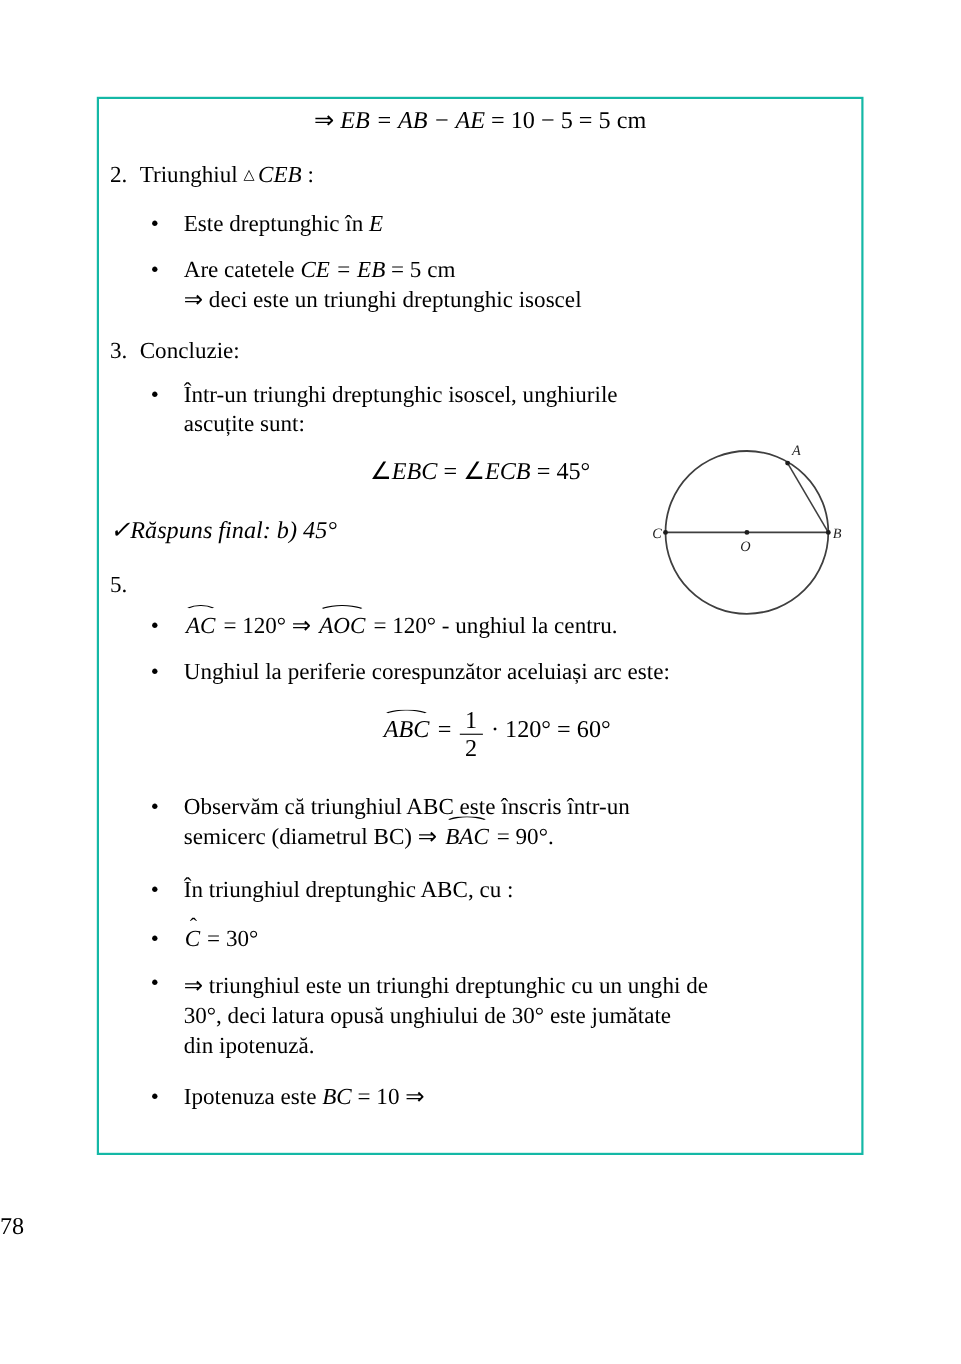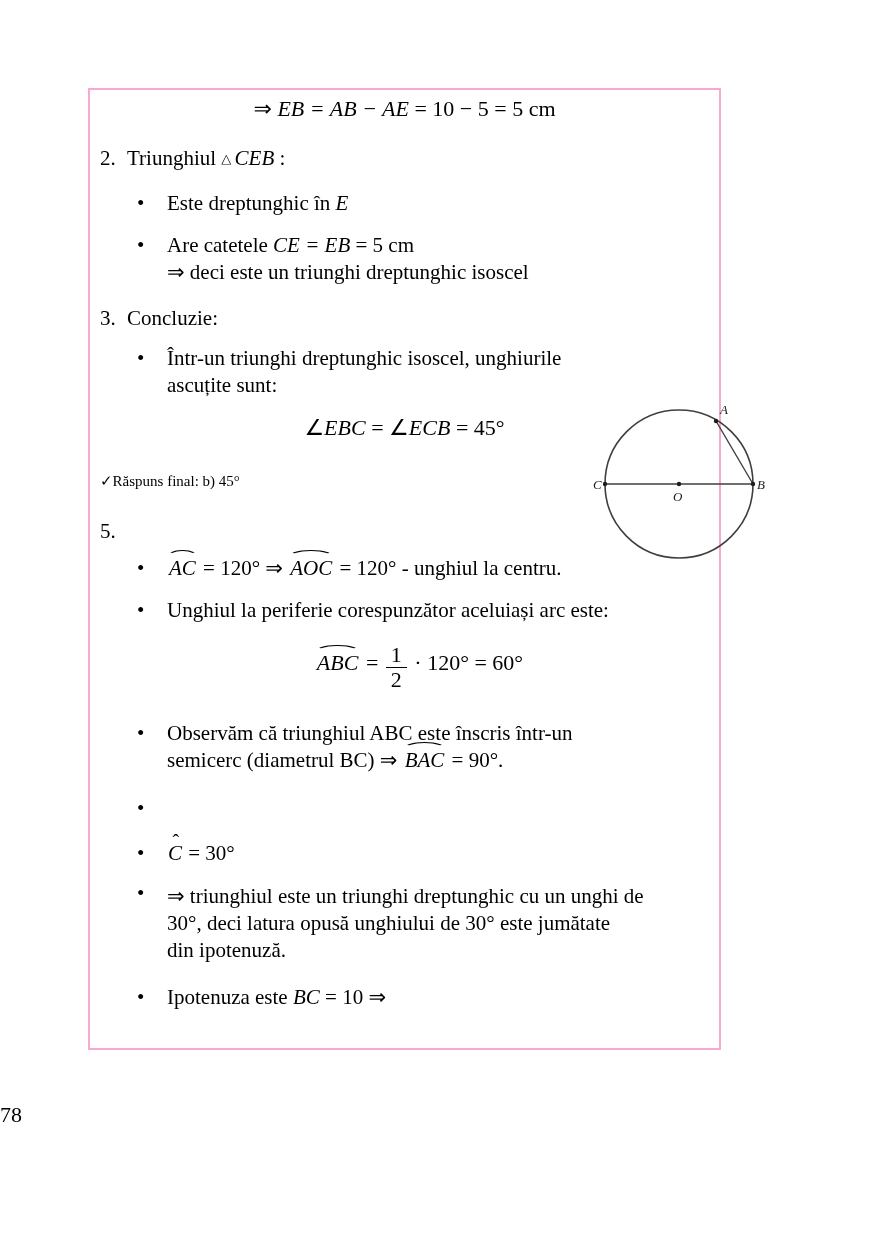--- a/index.html
+++ b/index.html
@@ -2,30 +2,30 @@
 <html><head>
 <meta charset="utf-8">
 <style>
   html,body{margin:0;padding:0;}
   body{
     width:874px;height:1240px;position:relative;
     background:#ffffff;color:#000000;
     font-family:"Liberation Serif", serif;
   }
   .box{
-    position:absolute;left:88px;top:88px;width:633px;height:962px;
-    box-sizing:border-box;border:2px solid #f9a8d4;background:#ffffff;
+    position:absolute;left:88px;top:88px;width:697px;height:962px;
+    box-sizing:border-box;border:2px solid #14b8a6;background:#ffffff;
   }
   .centerline{text-align:center;font-size:22px;line-height:27px;}
   .numitem{display:flex;padding-left:10px;font-size:21px;line-height:27px;}
   .numitem .num{width:27px;flex:none;}
   .bullet{display:flex;padding-left:47px;font-size:21px;line-height:27px;}
   .bullet .bm{width:30px;flex:none;}
   .bullet .txt{flex:1;}
-  .plain{padding-left:10px;font-size:15px;line-height:27px;}
+  .plain{padding-left:10px;font-size:22px;line-height:27px;font-style:italic;}
   i{font-style:italic;}
   .tri{font-size:0.62em;vertical-align:0.15em;}
   
   .arc{font-style:italic;position:relative;display:inline-block;padding:0 2px;}
   .arc::before{
     content:"";position:absolute;left:-1px;right:-1px;top:-0.24em;height:0.34em;
     border:solid;border-width:1.8px 2px 0 2px;
     border-color:#000 transparent transparent transparent;
     border-radius:50% / 100% 100% 0 0;
   }
@@ -115,20 +115,21 @@
   <div class="bullet" style="margin-top:22px">
     <span class="bm">•</span>
     <span class="txt">
       <div>Observăm că triunghiul ABC este înscris într-un</div>
       <div><span>semicerc (diametrul BC) ⇒ </span><span class="arc">BAC</span><span> = 90°.</span></div>
     </span>
   </div>
 
   <div class="bullet" style="margin-top:21px">
     <span class="bm">•</span>
+    <span class="txt">În triunghiul dreptunghic ABC, cu :</span>
   </div>
 
   <div class="bullet" style="margin-top:18px">
     <span class="bm">•</span>
     <span class="txt"><span class="hat">C</span><span> = 30°</span></span>
   </div>
 
   <div class="bullet" style="margin-top:13px">
     <span class="bm">•</span>
     <span class="txt">

